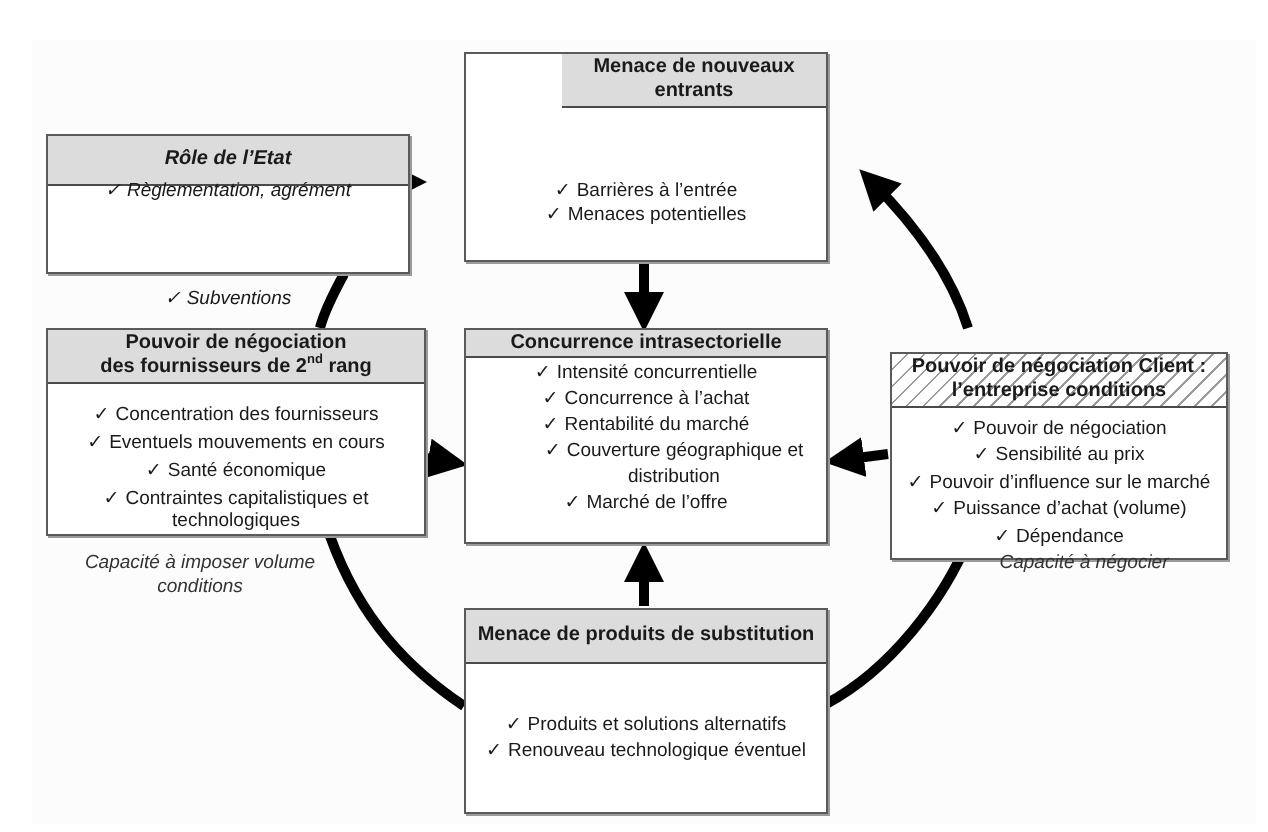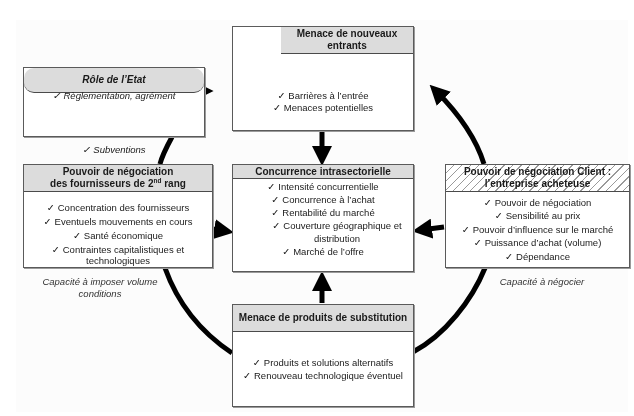--- a/index.html
+++ b/index.html
@@ -55,21 +55,21 @@
   <path d="M484,164 C475,135 455,110 436,91" stroke="#000" stroke-width="5" fill="none" marker-end="url(#ah)"></path>
   <path d="M204,91 L210,91" stroke="#000" stroke-width="2" fill="none" marker-end="url(#ah)"></path>
 
   <path d="M322,131 L322,157" stroke="#000" stroke-width="5" fill="none" marker-end="url(#ah)"></path>
   <path d="M322,303 L322,280" stroke="#000" stroke-width="5" fill="none" marker-end="url(#ah)"></path>
   <path d="M213,229 L225,231" stroke="#000" stroke-width="5" fill="none" marker-end="url(#ah)"></path>
   <path d="M444,227 L421,230" stroke="#000" stroke-width="5" fill="none" marker-end="url(#ah)"></path>
 </svg>
 
 <div class="box" style="left:23px; top:67px; width:182px; height:70px;">
-  <div class="hdr italic" style="height:25px;border-radius:10px;">
+  <div class="hdr italic" style="height:25px;">
     <span>Rôle de l’Etat</span>
   </div>
   <div class="body italic spaced" style="height:60px;gap:39px;">
     <span class="item"><span class="check">✓</span><span>Règlementation, agrément</span></span>
     <span class="item"><span class="check">✓</span><span>Subventions</span></span>
   </div>
 </div>
 
 <div class="box" style="left:232px; top:26px; width:182px; height:105px;">
   <div class="hdr" style="height:27px;margin-left:48px;">
@@ -100,24 +100,24 @@
   </div>
   <div class="body" style="height:80px; line-height:13px;">
     <span class="item"><span class="check">✓</span><span>Intensité concurrentielle</span></span>
     <span class="item"><span class="check">✓</span><span>Concurrence à l’achat</span></span>
     <span class="item"><span class="check">✓</span><span>Rentabilité du marché</span></span>
     <span class="item" style="width:140px;margin-left:28px;"><span class="check">✓</span><span>Couverture géographique et distribution</span></span>
     <span class="item"><span class="check">✓</span><span>Marché de l’offre</span></span>
   </div>
 </div>
 
-<div class="box" style="left:445px; top:164px; width:185px; height:104px;">
+<div class="box" style="left:445px; top:176px; width:169px; height:104px;">
   <div class="hdr hatched" style="height:27px;">
     <span>Pouvoir de négociation Client :</span>
-    <span>l’entreprise acheteuse</span>
+    <span>l’entreprise conditions</span>
   </div>
   <div class="body" style="height:75px; line-height:13.5px;">
     <span class="item"><span class="check">✓</span><span>Pouvoir de négociation</span></span>
     <span class="item"><span class="check">✓</span><span>Sensibilité au prix</span></span>
     <span class="item"><span class="check">✓</span><span>Pouvoir d’influence sur le marché</span></span>
     <span class="item"><span class="check">✓</span><span>Puissance d’achat (volume)</span></span>
     <span class="item"><span class="check">✓</span><span>Dépendance</span></span>
   </div>
 </div>
 

